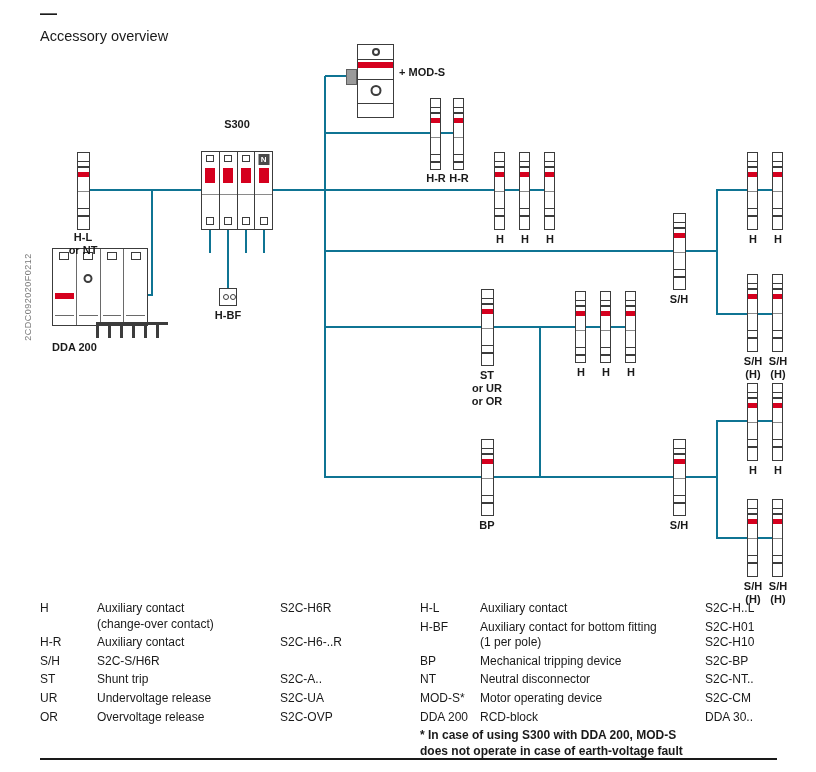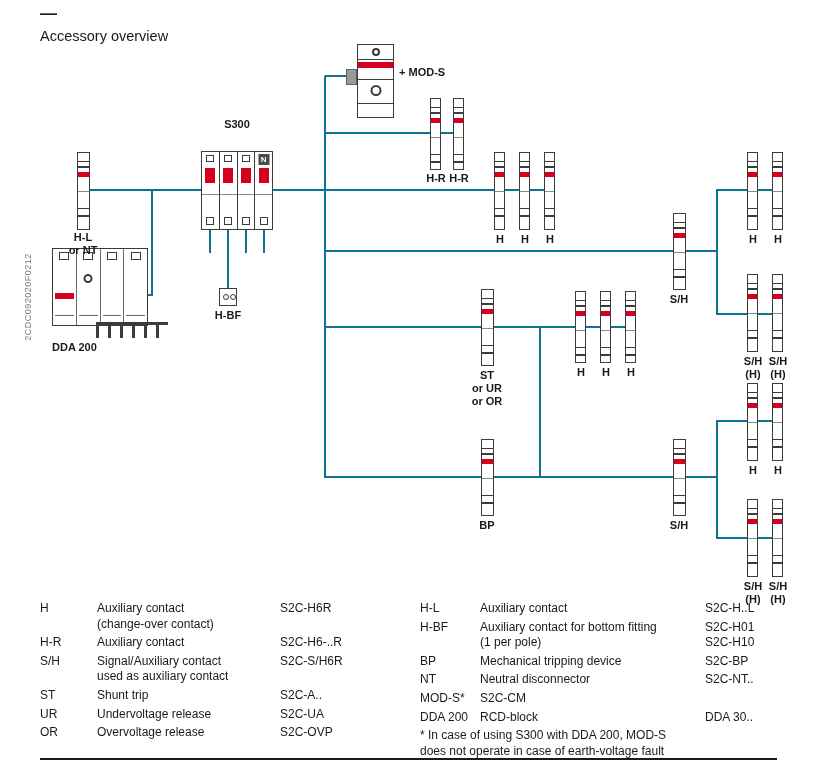--- a/index.html
+++ b/index.html
@@ -76,21 +76,21 @@
   .side-code { position:absolute; left:28px; top:297px; transform:translate(-50%,-50%) rotate(-90deg); font-size:9px; color:#777; letter-spacing:.5px; white-space:nowrap; }
 
   
   .lcol { position:absolute; top:601px; color:var(--ink); }
   .lcol-left { left:40px; width:352px; }
   .lcol-right { left:420px; width:372px; }
   .lrow { display:grid; margin-bottom:3px; font-size:12px; line-height:1.3; }
   .lcol-left .lrow { grid-template-columns:57px 183px 1fr; }
   .lcol-right .lrow { grid-template-columns:60px 225px 1fr; }
   .lrow span { white-space:pre-line; }
-  .footnote { margin-top:0; font-size:12px; font-weight:normal; line-height:1.3; white-space:pre-line; }
+  .footnote { margin-top:0; font-size:12px; font-weight:bold; line-height:1.3; white-space:pre-line; }
   .bottom-rule { position:absolute; left:40px; top:758px; width:737px; height:2px; background:#1a1a1a; }
 </style>
 </head>
 <body>
 
 <div class="canvas">
 
   <div class="page-dash">—</div>
   <div class="page-title">Accessory overview</div>
   <div class="side-code">2CDC092020F0212</div>
@@ -236,22 +236,20 @@
 (change-over contact)</span>
       <span>S2C-H6R</span>
     </div>
     <div class="lrow">
       <span>H-R</span>
       <span>Auxiliary contact</span>
       <span>S2C-H6-..R</span>
     </div>
     <div class="lrow">
       <span>S/H</span>
-      <span>Signal/Auxiliary contact
-used as auxiliary contact</span>
       <span>S2C-S/H6R</span>
     </div>
     <div class="lrow">
       <span>ST</span>
       <span>Shunt trip</span>
       <span>S2C-A..</span>
     </div>
     <div class="lrow">
       <span>UR</span>
       <span>Undervoltage release</span>
@@ -282,20 +280,21 @@
       <span>Mechanical tripping device</span>
       <span>S2C-BP</span>
     </div>
     <div class="lrow">
       <span>NT</span>
       <span>Neutral disconnector</span>
       <span>S2C-NT..</span>
     </div>
     <div class="lrow">
       <span>MOD-S*</span>
+      <span>Motor operating device</span>
       <span>S2C-CM</span>
     </div>
     <div class="lrow">
       <span>DDA 200</span>
       <span>RCD-block</span>
       <span>DDA 30..</span>
     </div>
     <div class="footnote">* In case of using S300 with DDA 200, MOD-S
 does not operate in case of earth-voltage fault</div>
   </div>

